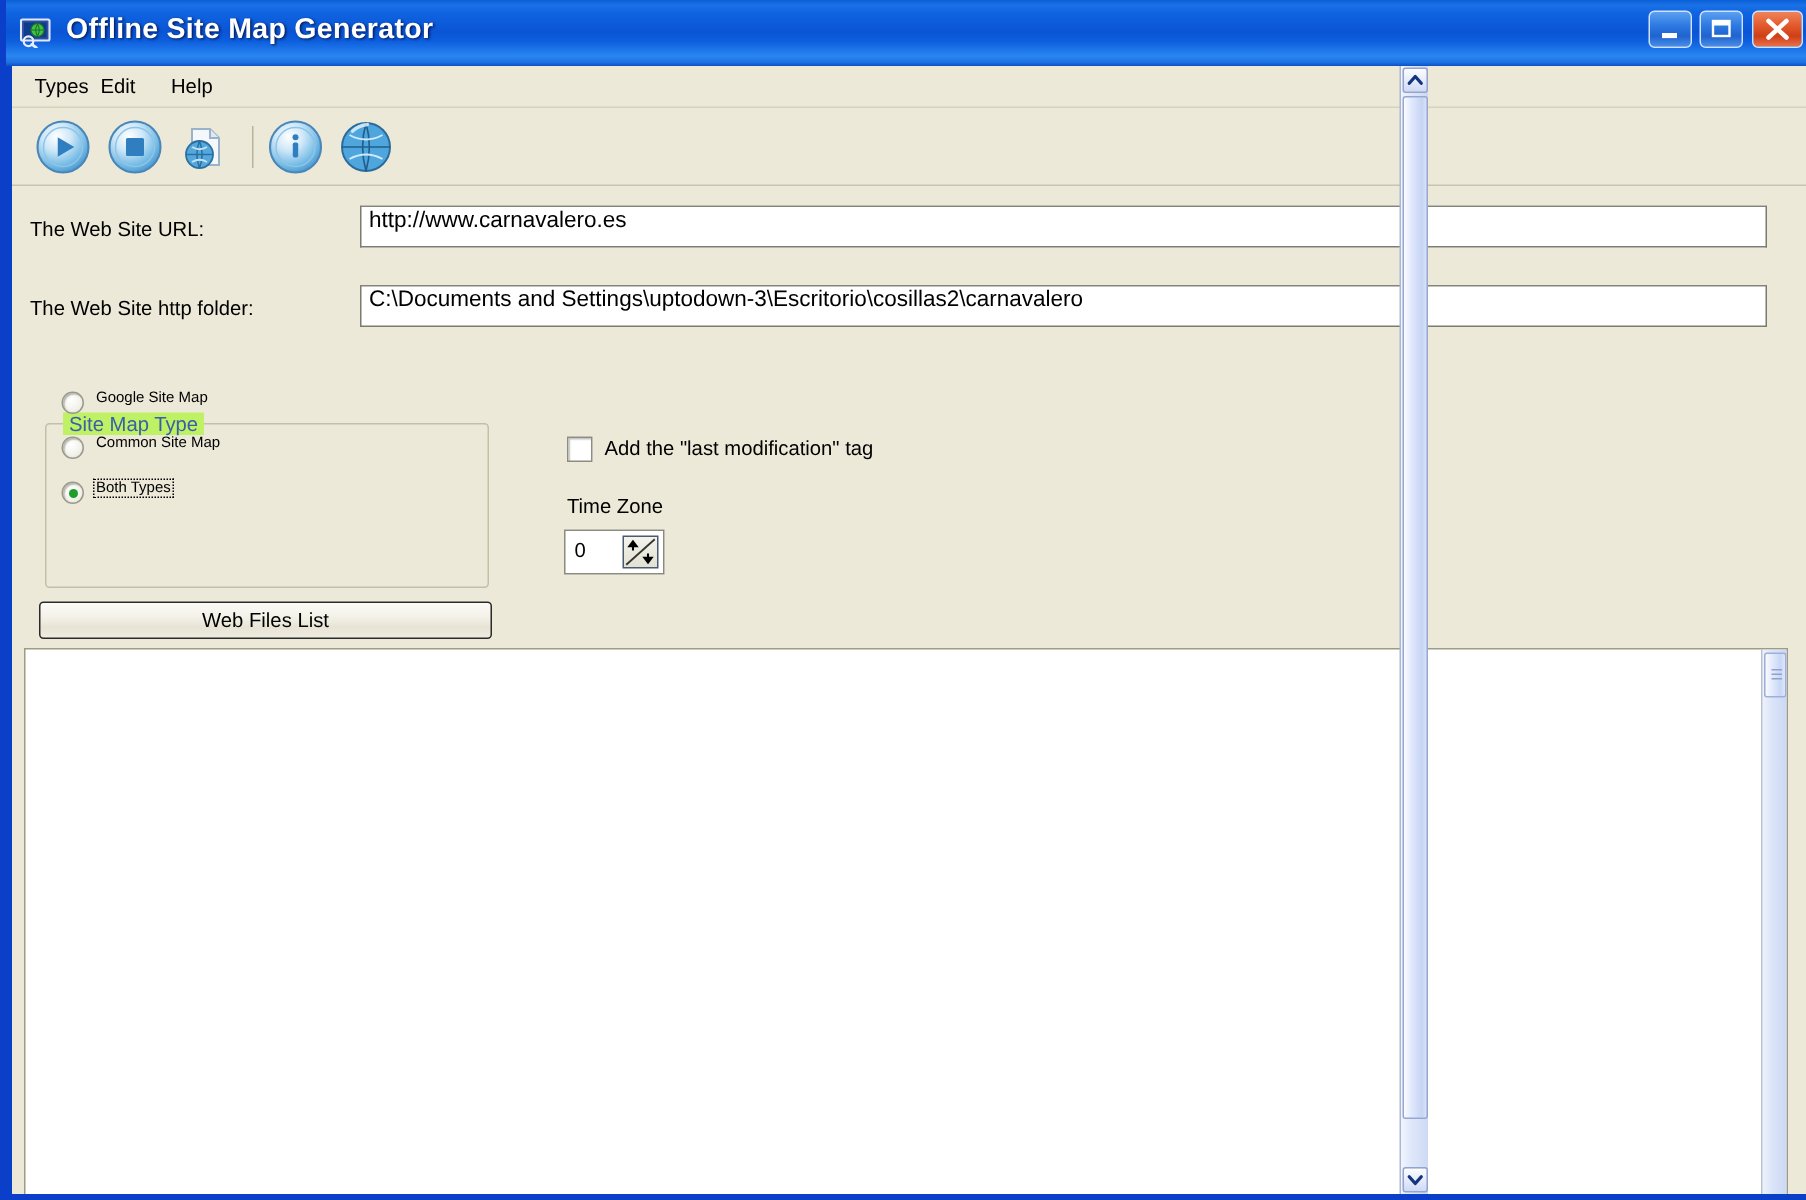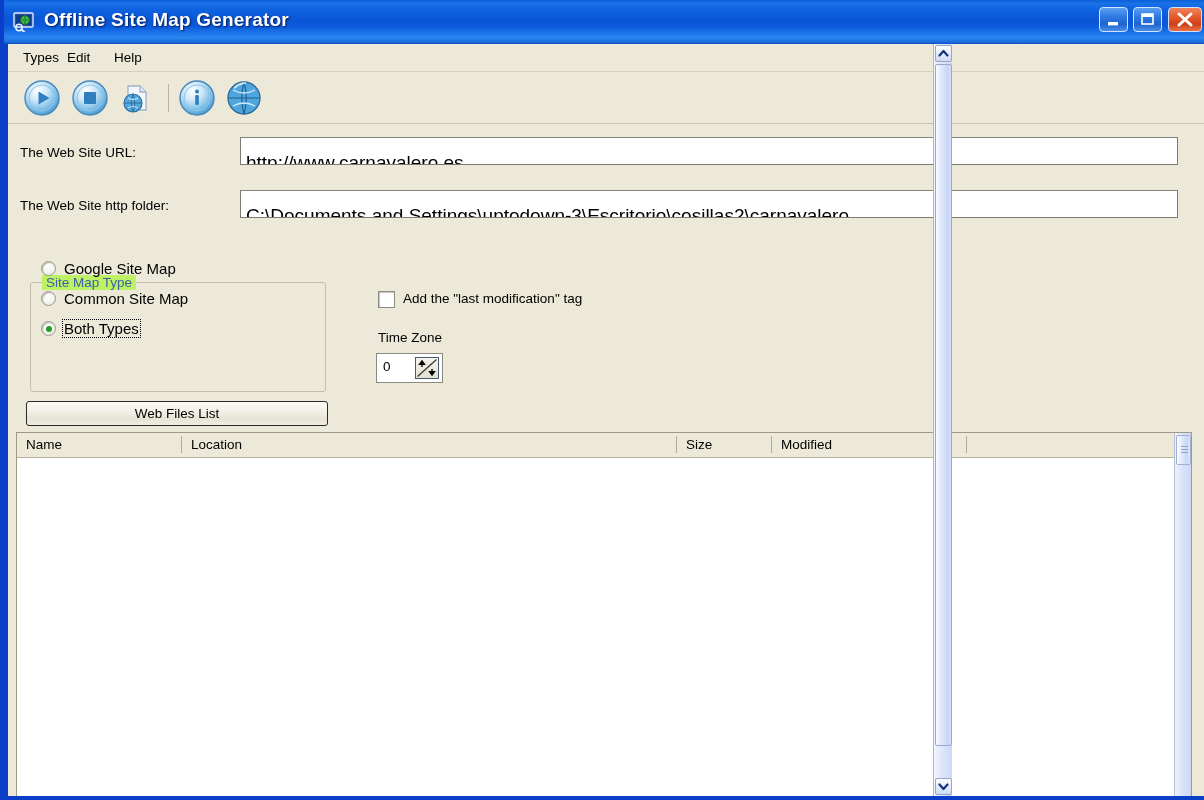--- a/index.html
+++ b/index.html
@@ -86,22 +86,22 @@
     background:#c8c4ae;
   }
   
   .flabel{
     position:absolute;color:#000;font-size:13.5px;white-space:nowrap;
   }
   .tfield{
     position:absolute;background:#ffffff;
     border:1px solid #7b7b70;border-top-color:#85847a;
     box-sizing:border-box;
-    font-size:19px;color:#000;
-    padding:14px 4px 0 5px;
+    font-size:15px;color:#000;
+    padding:0 4px 0 5px;
     overflow:hidden;white-space:nowrap;
     font-family:"Liberation Sans", sans-serif;
   }
   
   .groupbox{
     position:absolute;left:22px;top:238px;width:296px;height:110px;
     border:1px solid #c3bfa8;border-radius:3px;
     background:transparent;box-sizing:border-box;
   }
   .group-title{
@@ -117,21 +117,21 @@
     border:1px solid #9a9a8c;
     box-shadow:inset 1px 1px 1px rgba(120,120,110,.5);
     box-sizing:border-box;
   }
   .radio .dot{
     position:absolute;left:3.5px;top:3.5px;width:6px;height:6px;
     border-radius:50%;background:#1e9e28;display:none;
   }
   .radio.checked .dot{display:block;}
   .radio-label{
-    position:absolute;left:21px;top:0;font-size:15px;color:#000;
+    position:absolute;left:21px;top:0;font-size:10px;color:#000;
     white-space:nowrap;padding:1px 2px;
   }
   .radio-label.focus{border:1px dotted #000;padding:0px 1px;}
   
   .cb-row{position:absolute;left:370px;top:246px;height:22px;}
   .cbox{
     position:absolute;left:0;top:1px;width:17px;height:17px;
     background:#ffffff;border:1px solid #8c8c80;
     box-shadow:inset 1px 1px 1px rgba(120,120,110,.45);
     box-sizing:border-box;
@@ -373,41 +373,20 @@
           <line x1="1.5" y1="18.5" x2="20.5" y2="1.5" stroke="#333" stroke-width="1.2"></line>
           <path d="M6 9V4M6 3l-2.4 3.2h4.8z" stroke="#000" stroke-width="1.4" fill="#000"></path>
           <path d="M16 11v5M16 17l2.4-3.2h-4.8z" stroke="#000" stroke-width="1.4" fill="#000"></path>
         </svg>
       </span>
     </div>
 
     <div class="wfl-btn">Web Files List</div>
 
     <div class="listview">
-      <div class="lv-header">
-        <div class="lv-col" style="left:0px;width:165px;">
-          <span>Name</span>
-          <span class="div"></span>
-        </div>
-        <div class="lv-col" style="left:165px;width:495px;">
-          <span>Location</span>
-          <span class="div"></span>
-        </div>
-        <div class="lv-col" style="left:660px;width:95px;">
-          <span>Size</span>
-          <span class="div"></span>
-        </div>
-        <div class="lv-col" style="left:755px;width:195px;">
-          <span>Modified</span>
-          <span class="div"></span>
-        </div>
-        <div class="lv-col" style="left:950px;width:207px;">
-          <span></span>
-        </div>
-      </div>
 
 
       <div class="lv-scroll">
         <div class="lv-thumb">
           <span class="grip">
             <i></i>
               <i></i>
               <i></i>
           </span>
         </div>

